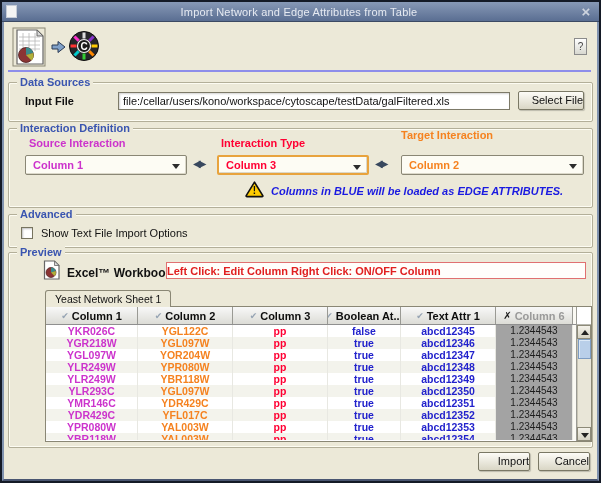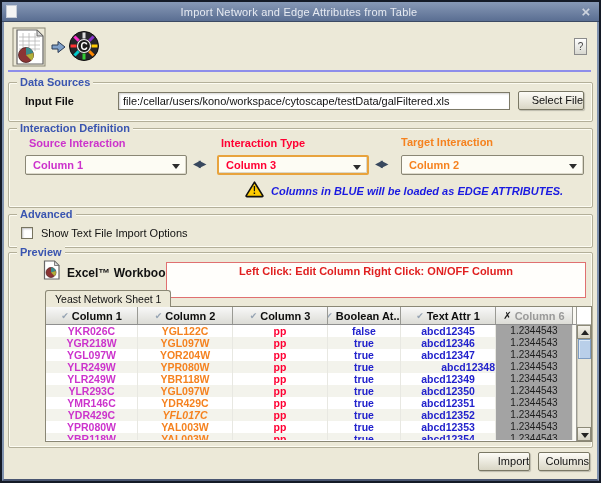--- a/index.html
+++ b/index.html
@@ -53,22 +53,22 @@
   .warn-text{ position:absolute; left:262px; top:6px; font-size:11px; font-weight:bold; font-style:italic; color:#1a1ae0; }
 
   .g-adv{ top:192px; height:34px; }
   .cb{ position:absolute; left:12px; top:12px; width:12px; height:12px; background:#fff; border:1px solid #77745f;
        box-shadow:inset 1px 1px 2px rgba(0,0,0,.25); }
   .cb-label{ position:absolute; left:32px; top:12px; font-size:11px; color:#111; font-weight:normal; }
 
   .g-prev{ top:230px; height:196px; }
   .wb-icon{ position:absolute; left:34px; top:7px; }
   .wb-label{ position:absolute; left:58px; top:13px; font-size:12px; font-weight:bold; color:#111; }
-  .hint-box{ position:absolute; left:136px; right:6px; top:9px; height:36px; border:1px solid #e07070;
-             background:#fffefb; color:#e02020; font-size:11px; font-weight:bold; text-align:center; line-height:17px;margin-left:21px; }
+  .hint-box{ position:absolute; left:136px; right:6px; top:9px; height:17px; border:1px solid #e07070;
+             background:#fffefb; color:#e02020; font-size:11px; font-weight:bold; text-align:left; line-height:17px;margin-left:21px; }
   .tab{ position:absolute; left:36px; top:37px; height:17px; background:#ece9d8; border:1px solid #8a8775;
         border-bottom:none; border-radius:3px 3px 0 0; font-size:10.5px; color:#111; padding:0 9px; line-height:16px; z-index:2; }
   .scrollpane{ position:absolute; left:36px; top:53px; width:547px; height:136px; border:1px solid #8a8775;
                background:#fff; display:flex; }
   .tbl{ width:530px; flex:none; overflow:hidden; }
   .thead{ display:flex; height:18px; background:linear-gradient(#f6f6f6,#d8d8d4); border-bottom:1px solid #8f8f8f; }
   .th{ flex:none; display:flex; align-items:center; justify-content:center; gap:3px; font-size:11px; font-weight:bold;
        color:#0d0d0d; border-right:1px solid #9a9a94; background:linear-gradient(#f8f8f8,#dcdcd6); overflow:hidden; white-space:nowrap; }
   .th.off span.hlabel{ color:#9a9a9a; }
   .hic{ font-size:9px; color:#95a3b3; }
@@ -155,21 +155,21 @@
       <span class="gt">Data Sources</span>
       <span class="lbl" style="left:16px; top:12px;">Input File</span>
       <input class="input-file" value="file:/cellar/users/kono/workspace/cytoscape/testData/galFiltered.xls" style="">
       <span class="btn select-file">Select File</span>
     </div>
 
     <div class="group g-inter">
       <span class="gt">Interaction Definition</span>
       <span class="lbl" style="left:20px; top:8px; color:#cc33cc;">Source Interaction</span>
       <span class="lbl" style="left:212px; top:8px; color:#ff0033;">Interaction Type</span>
-      <span class="lbl" style="left:392px; top:7px; color:#f5821f;">Target Interaction</span>
+      <span class="lbl" style="left:392px; top:0; color:#f5821f;">Target Interaction</span>
 
       <div class="combo" style="left:16px; width:162px; color:#cc33cc;">
         <span>Column 1</span>
         <span class="carr"></span>
       </div>
       <span class="swap" style="left:184px;">◀▶</span>
       <div class="combo focus" style="left:208px; width:152px; color:#ff0033;">
         <span>Column 3</span>
         <span class="carr"></span>
       </div>
@@ -267,21 +267,21 @@
                 <div class="td" style="width: 73px; color: rgb(34, 34, 204);">true</div>
                 <div class="td" style="width: 95px; color: rgb(34, 34, 204);">abcd12347</div>
                 <div class="td tdoff" style="width: 77px; color: rgb(29, 29, 29);">1.2344543</div>
                 <div class="td fill"></div>
               </div>
               <div class="tr">
                 <div class="td" style="width: 92px; color: rgb(204, 51, 204);">YLR249W</div>
                 <div class="td" style="width: 95px; color: rgb(245, 130, 31);">YPR080W</div>
                 <div class="td" style="width: 95px; color: rgb(255, 0, 51);">pp</div>
                 <div class="td" style="width: 73px; color: rgb(34, 34, 204);">true</div>
-                <div class="td" style="width: 95px; color: rgb(34, 34, 204); text-align: right;">abcd12348</div>
+                <div class="td" style="width: 95px; color: rgb(34, 34, 204);">abcd12348</div>
                 <div class="td tdoff" style="width: 77px; color: rgb(29, 29, 29);">1.2344543</div>
                 <div class="td fill"></div>
               </div>
               <div class="tr">
                 <div class="td" style="width: 92px; color: rgb(204, 51, 204);">YLR249W</div>
                 <div class="td" style="width: 95px; color: rgb(245, 130, 31);">YBR118W</div>
                 <div class="td" style="width: 95px; color: rgb(255, 0, 51);">pp</div>
                 <div class="td" style="width: 73px; color: rgb(34, 34, 204);">true</div>
                 <div class="td" style="width: 95px; color: rgb(34, 34, 204);">abcd12349</div>
                 <div class="td tdoff" style="width: 77px; color: rgb(29, 29, 29);">1.2344543</div>
@@ -300,21 +300,21 @@
                 <div class="td" style="width: 92px; color: rgb(204, 51, 204);">YMR146C</div>
                 <div class="td" style="width: 95px; color: rgb(245, 130, 31);">YDR429C</div>
                 <div class="td" style="width: 95px; color: rgb(255, 0, 51);">pp</div>
                 <div class="td" style="width: 73px; color: rgb(34, 34, 204);">true</div>
                 <div class="td" style="width: 95px; color: rgb(34, 34, 204);">abcd12351</div>
                 <div class="td tdoff" style="width: 77px; color: rgb(29, 29, 29);">1.2344543</div>
                 <div class="td fill"></div>
               </div>
               <div class="tr">
                 <div class="td" style="width: 92px; color: rgb(204, 51, 204);">YDR429C</div>
-                <div class="td" style="width: 95px; color: rgb(245, 130, 31); font-style: italic;">YFL017C</div>
+                <div class="td" style="width: 95px; color: rgb(245, 130, 31);">YFL017C</div>
                 <div class="td" style="width: 95px; color: rgb(255, 0, 51);">pp</div>
                 <div class="td" style="width: 73px; color: rgb(34, 34, 204);">true</div>
                 <div class="td" style="width: 95px; color: rgb(34, 34, 204);">abcd12352</div>
                 <div class="td tdoff" style="width: 77px; color: rgb(29, 29, 29);">1.2344543</div>
                 <div class="td fill"></div>
               </div>
               <div class="tr">
                 <div class="td" style="width: 92px; color: rgb(204, 51, 204);">YPR080W</div>
                 <div class="td" style="width: 95px; color: rgb(245, 130, 31);">YAL003W</div>
                 <div class="td" style="width: 95px; color: rgb(255, 0, 51);">pp</div>
@@ -343,15 +343,15 @@
             <div class="vs-thumb"></div>
           </div>
           <div class="vs-btn">
               <span class="tri-dn"></span>
             </div>
         </div>
       </div>
     </div>
 
     <span class="btn footer-btn btn-import">Import</span>
-    <span class="btn footer-btn btn-cancel">Columns</span>
+    <span class="btn footer-btn btn-cancel">Cancel</span>
   </div>
 </div>
 
 </body></html>

